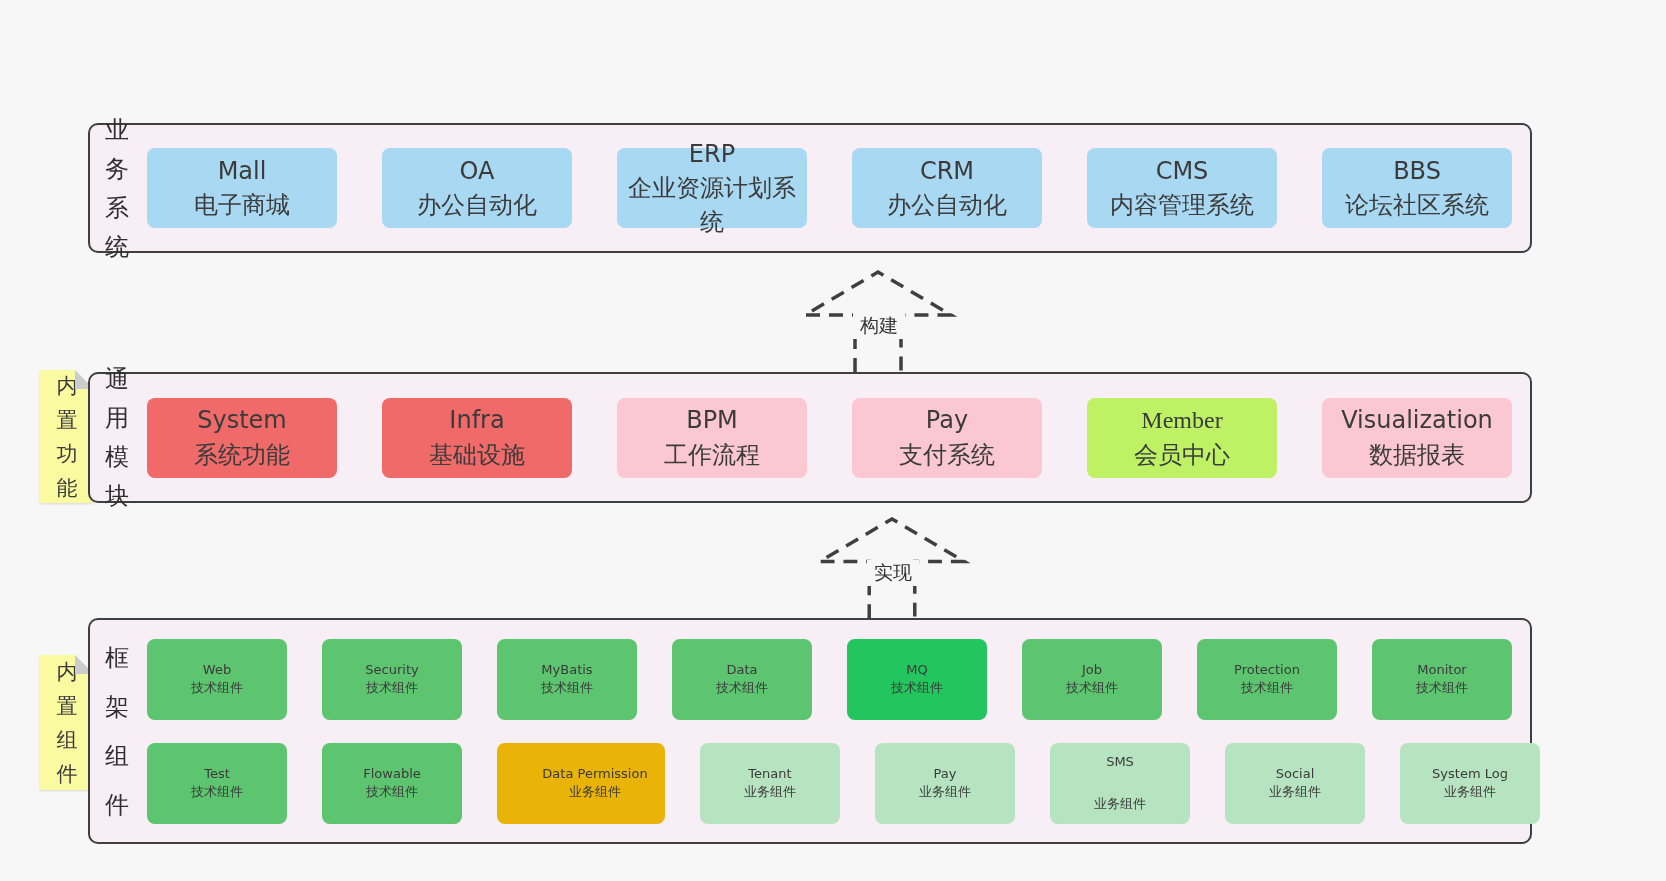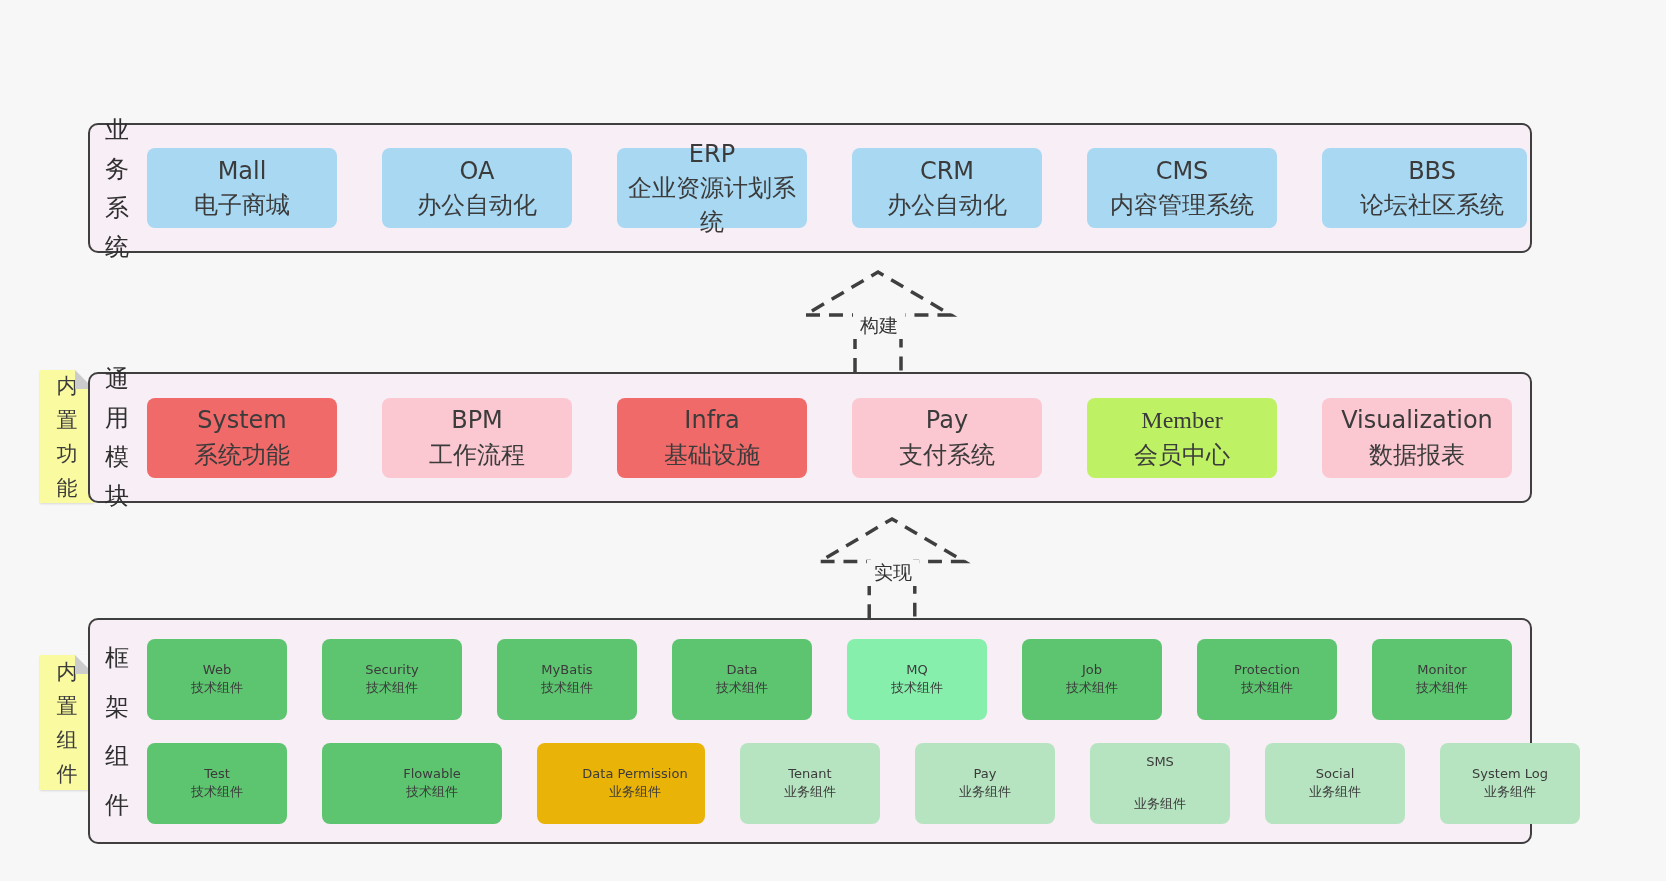--- a/index.html
+++ b/index.html
@@ -136,48 +136,48 @@
           <div>企业资源计划系统</div>
         </div>
         <div class="box w-lg" style="background: rgb(168, 216, 242);">
           <div>CRM</div>
           <div>办公自动化</div>
         </div>
         <div class="box w-lg" style="background: rgb(168, 216, 242);">
           <div>CMS</div>
           <div>内容管理系统</div>
         </div>
-        <div class="box w-lg" style="background: rgb(168, 216, 242); padding-left: 15px;">
+        <div class="box w-lg" style="background: rgb(168, 216, 242);">
           <div>BBS</div>
           <div>论坛社区系统</div>
         </div>
       </div>
     </div>
 </div>
 
 <div class="panel" id="panel-modules">
   <div class="v-label">
       <div>通</div>
       <div>用</div>
       <div>模</div>
       <div>块</div>
     </div>
   <div class="rows">
       <div class="box-row cols-6">
         <div class="box w-lg" style="background: rgb(241, 106, 106);">
           <div>System</div>
           <div>系统功能</div>
         </div>
+        <div class="box w-lg" style="background: rgb(241, 106, 106);">
+          <div>Infra</div>
+          <div>基础设施</div>
+        </div>
         <div class="box w-lg" style="background: rgb(251, 200, 209);">
           <div>BPM</div>
           <div>工作流程</div>
-        </div>
-        <div class="box w-lg" style="background: rgb(241, 106, 106);">
-          <div>Infra</div>
-          <div>基础设施</div>
         </div>
         <div class="box w-lg" style="background: rgb(251, 200, 209);">
           <div>Pay</div>
           <div>支付系统</div>
         </div>
         <div class="box w-lg" style="background: #bef264; font-family: Liberation Serif, serif;">
           <div>Member</div>
           <div>会员中心</div>
         </div>
         <div class="box w-lg" style="background: rgb(251, 200, 209);">
@@ -206,21 +206,21 @@
           <div>技术组件</div>
         </div>
         <div class="box w-sm" style="background: rgb(93, 196, 111);">
           <div>MyBatis</div>
           <div>技术组件</div>
         </div>
         <div class="box w-sm" style="background: rgb(93, 196, 111);">
           <div>Data</div>
           <div>技术组件</div>
         </div>
-        <div class="box w-sm" style="background: #86efac;">
+        <div class="box w-sm" style="background: #22c55e;">
           <div>MQ</div>
           <div>技术组件</div>
         </div>
         <div class="box w-sm" style="background: rgb(93, 196, 111);">
           <div>Job</div>
           <div>技术组件</div>
         </div>
         <div class="box w-sm" style="background: rgb(93, 196, 111);">
           <div>Protection</div>
           <div>技术组件</div>
@@ -228,21 +228,21 @@
         <div class="box w-sm" style="background: rgb(93, 196, 111);">
           <div>Monitor</div>
           <div>技术组件</div>
         </div>
       </div>
       <div class="box-row cols-8">
         <div class="box w-sm" style="background: rgb(93, 196, 111);">
           <div>Test</div>
           <div>技术组件</div>
         </div>
-        <div class="box w-sm" style="background: rgb(93, 196, 111); padding-left: 40px;">
+        <div class="box w-sm" style="background: rgb(93, 196, 111);">
           <div>Flowable</div>
           <div>技术组件</div>
         </div>
         <div class="box w-sm" style="background: #eab308; padding-left: 28px;">
           <div>Data Permission</div>
           <div>业务组件</div>
         </div>
         <div class="box w-sm" style="background: rgb(183, 228, 192);">
           <div>Tenant</div>
           <div>业务组件</div>

